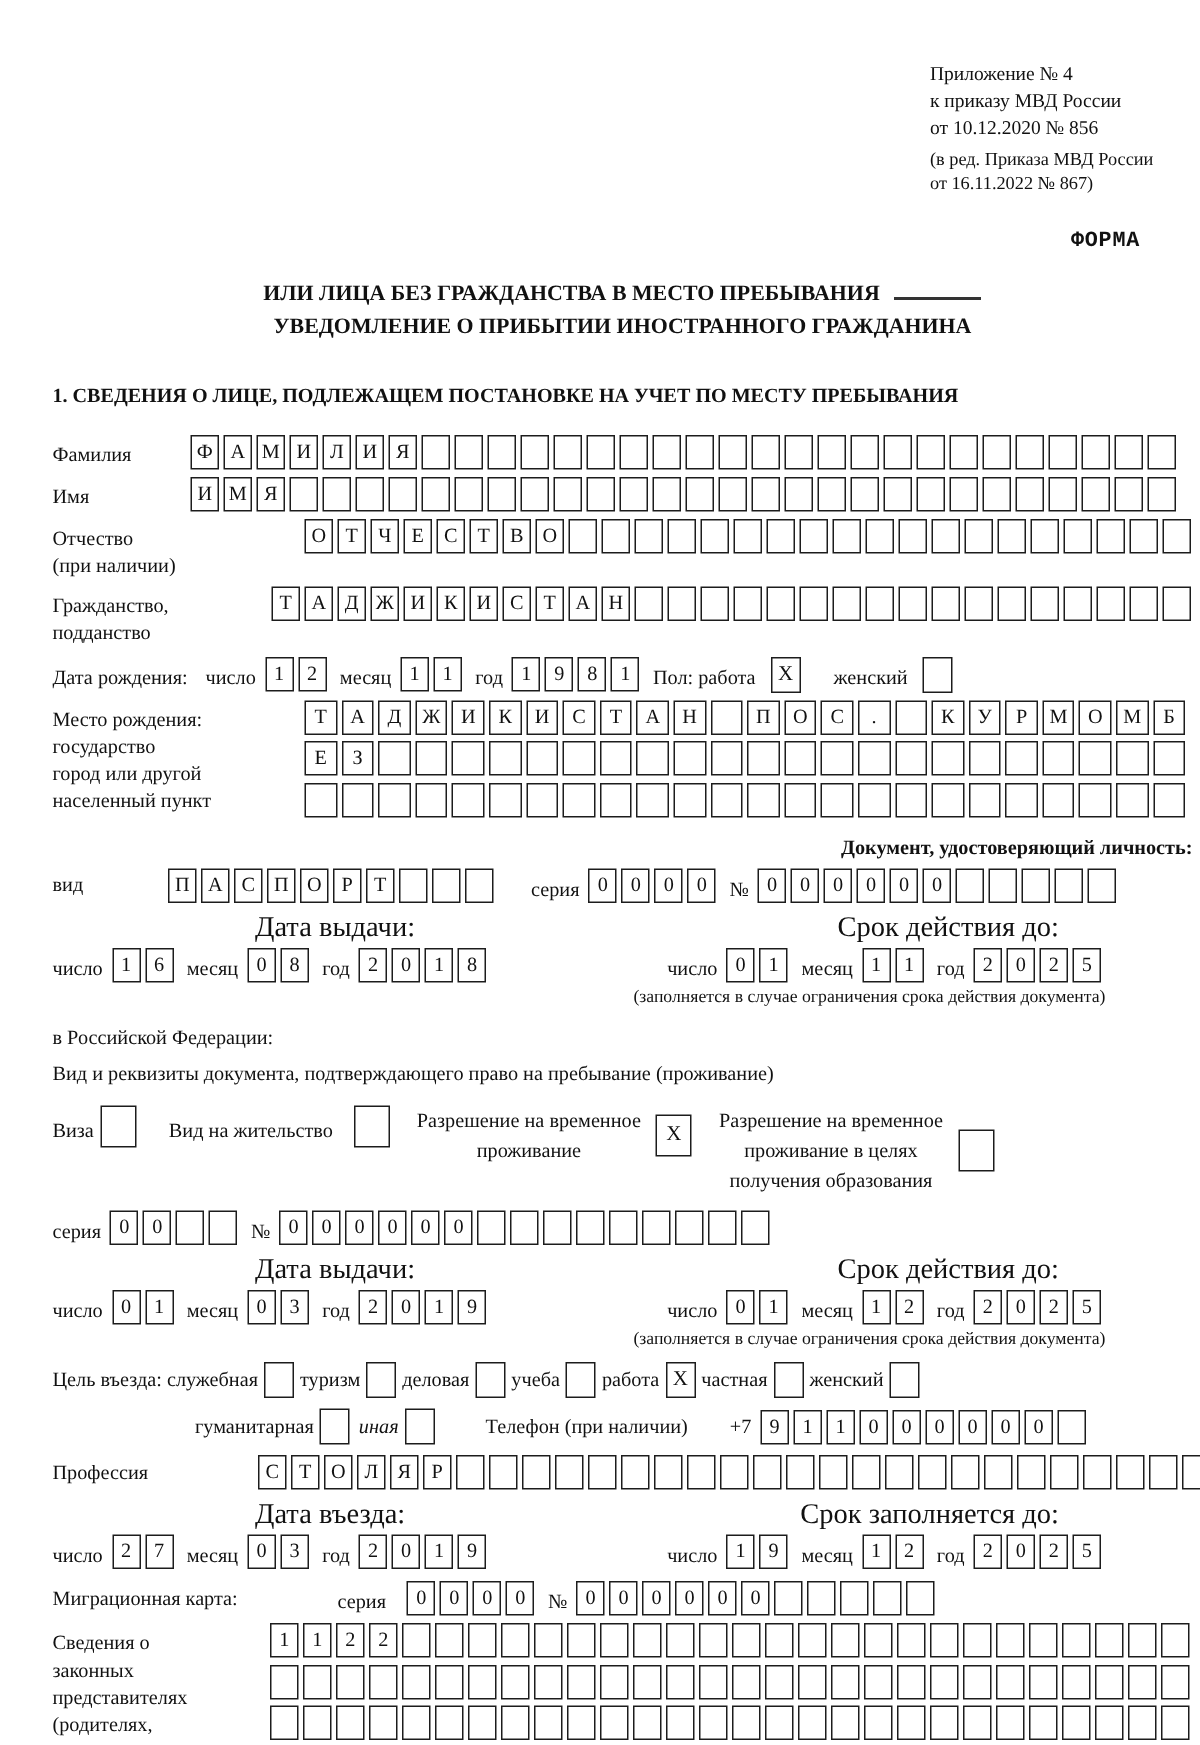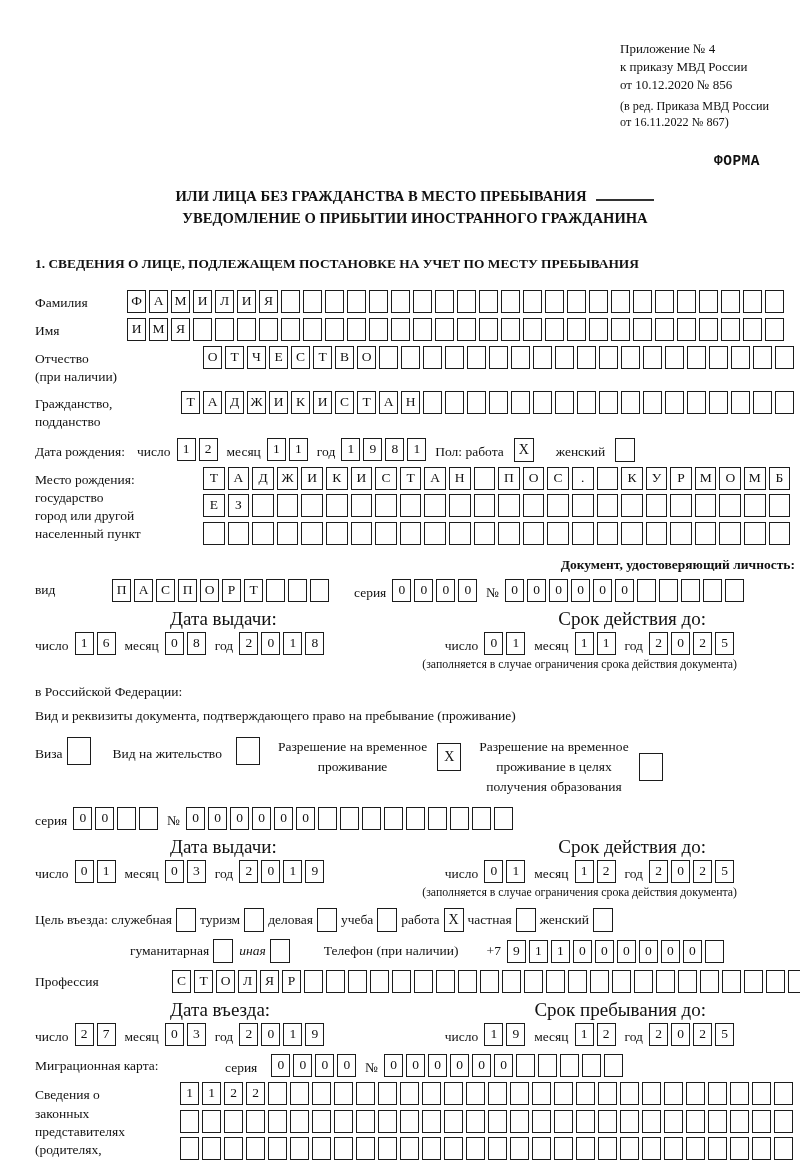--- a/index.html
+++ b/index.html
@@ -280,21 +280,21 @@
     <span class="cells" style="margin-left:6px;"><span class="cell">9</span><span class="cell">1</span><span class="cell">1</span><span class="cell">0</span><span class="cell">0</span><span class="cell">0</span><span class="cell">0</span><span class="cell">0</span><span class="cell">0</span><span class="cell"></span></span>
   </div>
 
   <div class="frow" style="align-items:center;gap:45px;">
     <div class="flabel w92" style="padding-top:0;">Профессия</div>
     <span class="cells"><span class="cell">С</span><span class="cell">Т</span><span class="cell">О</span><span class="cell">Л</span><span class="cell">Я</span><span class="cell">Р</span><span class="cell"></span><span class="cell"></span><span class="cell"></span><span class="cell"></span><span class="cell"></span><span class="cell"></span><span class="cell"></span><span class="cell"></span><span class="cell"></span><span class="cell"></span><span class="cell"></span><span class="cell"></span><span class="cell"></span><span class="cell"></span><span class="cell"></span><span class="cell"></span><span class="cell"></span><span class="cell"></span><span class="cell"></span><span class="cell"></span><span class="cell"></span><span class="cell"></span><span class="cell"></span><span class="cell"></span></span>
   </div>
 
   <div class="dhead">
     <span class="l">Дата въезда:</span>
-    <span class="r">Срок пребывания до:</span>
+    <span class="r">Срок заполняется до:</span>
   </div>
   <div class="drow">
     <div class="grp">
       <span class="inlbl first">число</span>
       <span class="cells"><span class="cell">2</span><span class="cell">7</span></span>
       <span class="inlbl">месяц</span>
       <span class="cells"><span class="cell">0</span><span class="cell">3</span></span>
       <span class="inlbl">год</span>
       <span class="cells"><span class="cell">2</span><span class="cell">0</span><span class="cell">1</span><span class="cell">9</span></span>
     </div>

